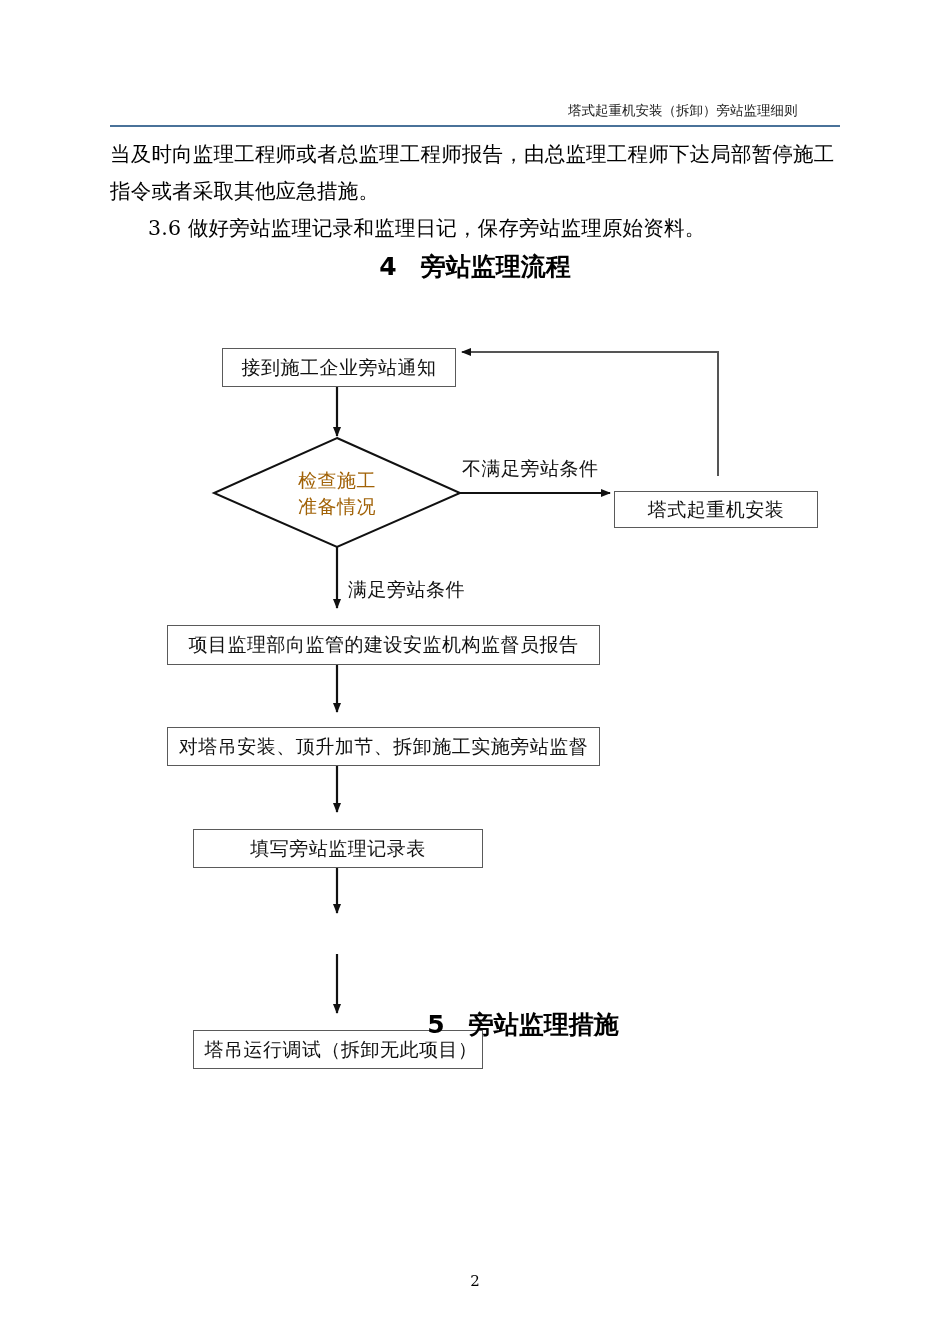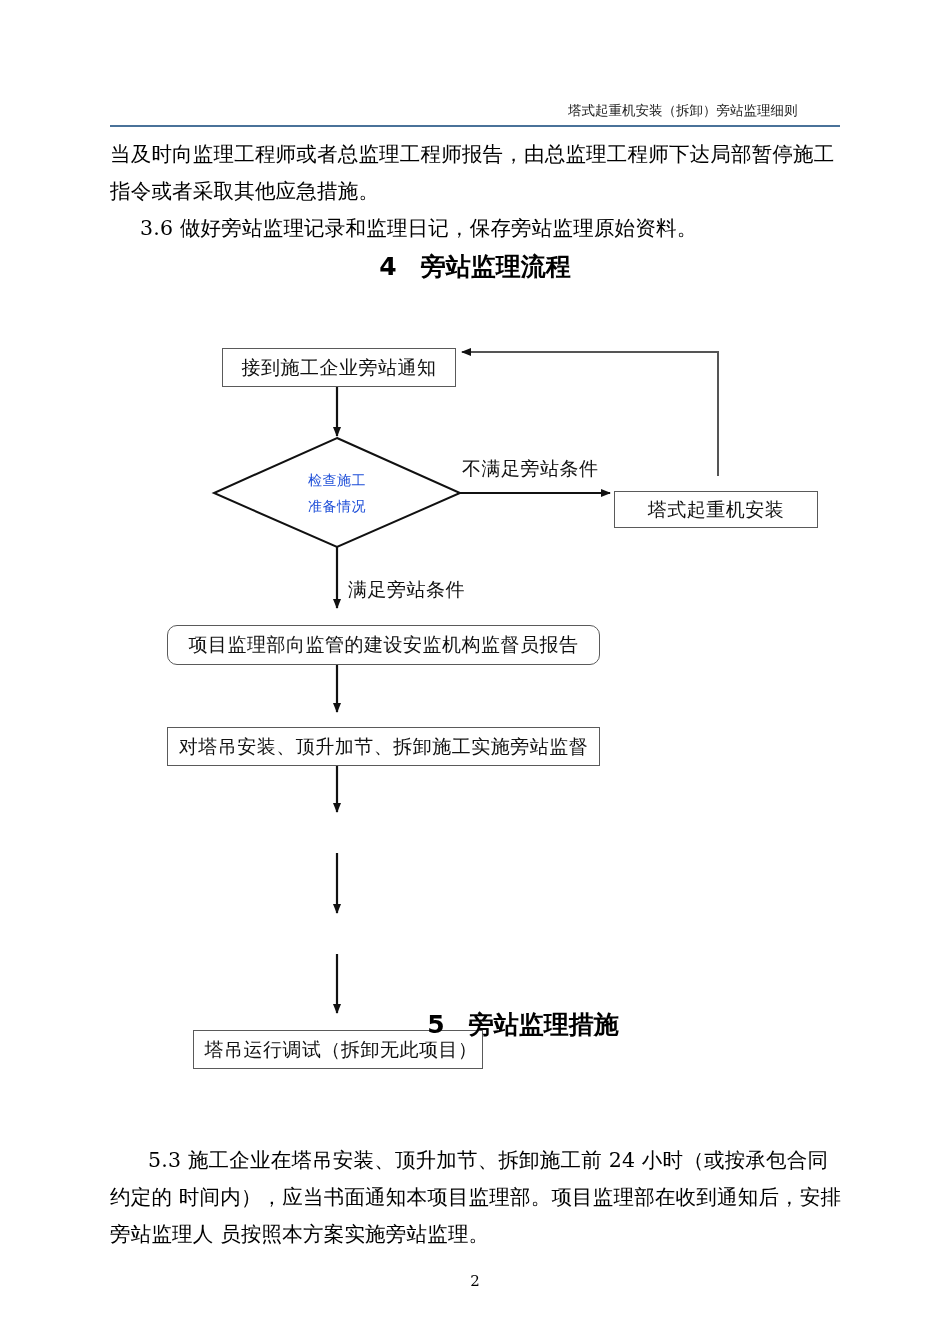--- a/index.html
+++ b/index.html
@@ -57,21 +57,21 @@
     letter-spacing: 0.2px;
     font-family: "DejaVu Serif", "Liberation Serif", serif;
     margin-top: 32px;
   }
   .p-intro {
     left: 110px;
     top: 104px;
     width: 732px;
   }
   .p-36 {
-    left: 102px;
+    left: 110px;
     top: 178px;
     width: 732px;
     text-indent: 38px;
   }
   .p-53 {
     left: 110px;
     top: 1110px;
     width: 736px;
     text-indent: 38px;
   }
@@ -131,23 +131,23 @@
     position: absolute;
     display: flex;
     align-items: center;
     justify-content: center;
   }
   .diamond-label {
     position: relative;
     z-index: 2;
     text-align: center;
     font-family: "DejaVu Serif", "Liberation Serif", serif;
-    font-size: 14px;
+    font-size: 19px;
     line-height: 26px;
-    color: #1d4ed8;
+    color: #a16207;
     letter-spacing: 0.5px;
     white-space: nowrap;
   }
   .edge-label {
     position: absolute;
     font-family: "DejaVu Serif", "Liberation Serif", serif;
     font-size: 19px;
     color: #111111;
     letter-spacing: 0.5px;
     white-space: nowrap;
@@ -208,35 +208,37 @@
   </div>
 
   <div class="edge-label" style="left:462px; top:456px;">不满足旁站条件</div>
 
   <div class="edge-label" style="left:348px; top:577px;">满足旁站条件</div>
 
   <div class="node" style="left:614px; top:476px; width:204px; height:37px;">
     <span>塔式起重机安装</span>
   </div>
 
-  <div class="node" style="left:167px; top:610px; width:433px; height:40px;border-radius:10px;">
+  <div class="node" style="left:167px; top:610px; width:433px; height:40px;">
     <span>项目监理部向监管的建设安监机构监督员报告</span>
   </div>
 
   <div class="node" style="left:167px; top:712px; width:433px; height:39px;">
     <span>对塔吊安装、顶升加节、拆卸施工实施旁站监督</span>
   </div>
 
+  <div class="node" style="left:193px; top:814px; width:290px; height:39px;">
+    <span>填写旁站监理记录表</span>
+  </div>
 
 
   <div class="node" style="left:193px; top:1015px; width:290px; height:39px;padding-left:6px;">
     <span>塔吊运行调试（拆卸无此项目）</span>
   </div>
 
   <div class="heading h-5">
     <span class="num">5</span><span>旁站监理措施</span>
   </div>
 
-  <div class="para p-53">5.3  施工企业在塔吊安装、顶升加节、拆卸施工前 24 小时（或按承包合同约定的 时间内），应当书面通知本项目监理部。项目监理部在收到通知后，安排旁站监理人 员按照本方案实施旁站监理。</div>
 
   <div class="page-number">2</div>
 
 </div>
 
 </body></html>

